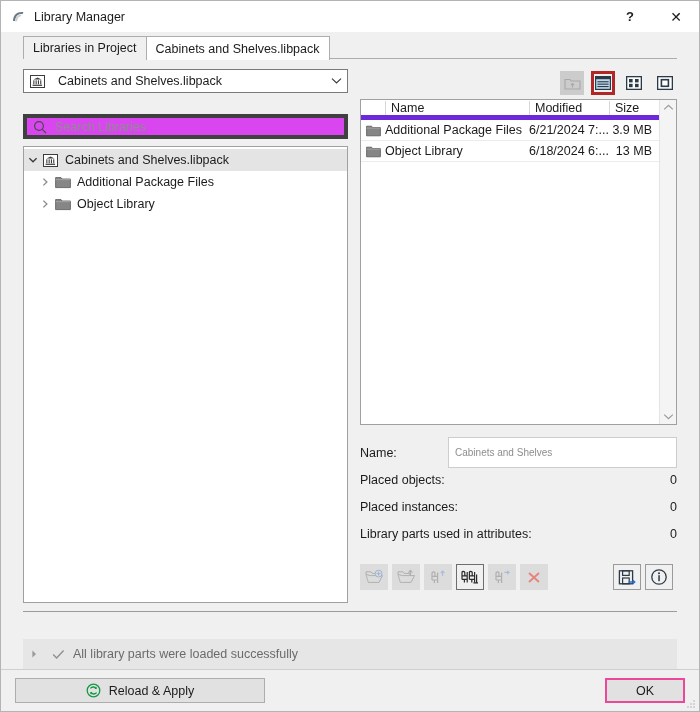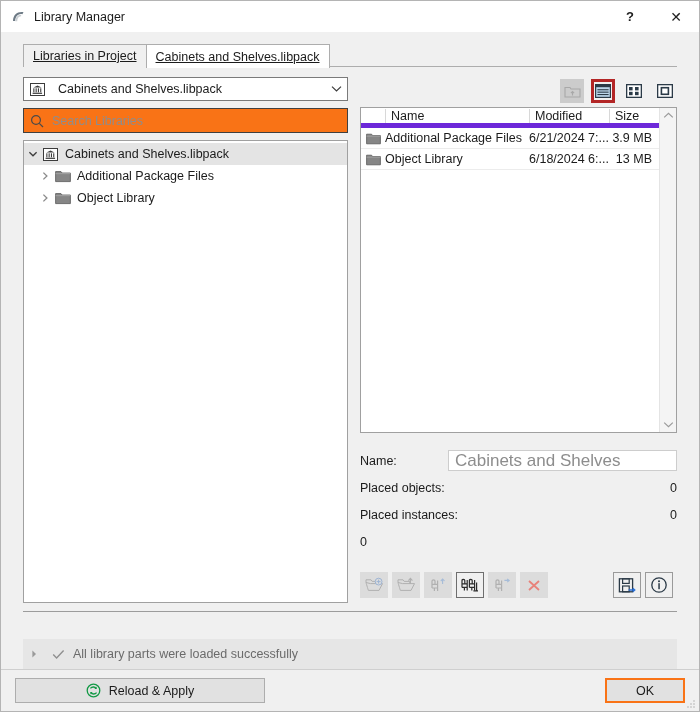--- a/index.html
+++ b/index.html
@@ -37,25 +37,24 @@
     display: flex; align-items: center; justify-content: center;
     font-size: 14px; color: #202020; cursor: default;
     background: transparent; border: 0;
     font-family: "Liberation Sans", sans-serif;
   }
   .tb-btn.help { font-size: 13px; font-weight: 700; }
 
   
   .tabstrip {
     flex: 0 0 23px; height: 23px;
-    margin-top: 12px;
+    margin-top: 4px;
     position: relative;
     display: flex; align-items: flex-end;
     padding-left: 22px;
-    text-decoration: underline;
   }
   .tabstrip::after {
     content: ""; position: absolute; left: 22px; right: 22px; bottom: 0;
     height: 1px; background: #adadad;
   }
   .tab {
     height: 23px; padding: 0 9px;
     display: flex; align-items: center;
     font-size: 12.5px; color: #1b1b1b;
     background: #f0f0f0;
@@ -88,22 +87,22 @@
     background: #fff; border: 1px solid #7a7a7a;
     display: flex; align-items: center;
     padding: 0 0 0 5px; cursor: default;
   }
   .combo-label { flex: 1 1 auto; font-size: 12.5px; margin-left: 6px; white-space: nowrap; overflow: hidden; }
   .combo-arrow { width: 22px; display: flex; align-items: center; justify-content: center; }
 
   
   .search {
     height: 25px; flex: 0 0 25px;
-    margin-top: 7px;
-    background: #f97316; border: 1px solid #404040;
+    margin-top: 21px;
+    background: #d946ef; border: 4px solid #404040;
     display: flex; align-items: center; padding: 0 6px;
   }
   .search input {
     border: 0; outline: 0; flex: 1 1 auto;
     font-family: "Liberation Sans", sans-serif; font-size: 12.5px;
     color: #1b1b1b; background: transparent; margin-left: 6px;
   }
   .search input::placeholder { color: #8d8d8d; }
 
   
@@ -170,24 +169,24 @@
     align-items: center; padding: 4px 0;
   }
   .sb-arrow { color: #8a8a8a; font-size: 9px; line-height: 1; cursor: default; }
 
   
   .infopanel { flex: 0 0 auto; padding-top: 14px; }
   .info-row { display: flex; align-items: center; height: 27px; font-size: 12.5px; }
   .info-label { flex: 1 1 auto; }
   .info-row.namerow .info-label { flex: 0 0 88px; }
   .name-field {
-    flex: 1 1 auto; height: 21px;
+    flex: 1 1 auto; height: 31px;
     background: #fff; border: 1px solid #cdcdcd;
     display: flex; align-items: center; padding: 0 6px;
-    color: #8d8d8d; font-size: 17px;
+    color: #8d8d8d; font-size: 10px;
   }
   .info-value { flex: 0 0 auto; text-align: right; }
 
   
   .actionbar { flex: 0 0 44px; display: flex; align-items: center; padding-top: 16px; }
   .abtn {
     width: 28px; height: 26px; margin-right: 4px;
     display: flex; align-items: center; justify-content: center;
     background: #dcdcdc; border: 1px solid #dcdcdc; cursor: default;
   }
@@ -215,21 +214,21 @@
     padding: 0 14px; gap: 0;
     position: relative;
   }
   .btn {
     height: 25px; border: 1px solid #adadad; background: #e1e1e1;
     font-family: "Liberation Sans", sans-serif; font-size: 12.5px; color: #1b1b1b;
     display: flex; align-items: center; justify-content: center; cursor: default;
   }
   .btn-reload { width: 250px; gap: 8px; }
   .btn-cancel { width: 80px; }
-  .btn-ok { width: 80px; border: 2px solid #f97316; margin-left: 10px; background: #e1e1e1; }
+  .btn-ok { width: 80px; border: 2px solid #ec4899; margin-left: 10px; background: #e1e1e1; }
   .footer-spacer { flex: 1 1 auto; }
   .resize-grip { position: absolute; right: 3px; bottom: 2px; width: 10px; height: 10px; }
 
   svg { display: block; }
 </style>
 </head>
 <body>
 
 <div class="window">
 
@@ -437,20 +436,21 @@
         </div>
         <div class="info-row">
           <span class="info-label">Placed objects:</span>
           <span class="info-value">0</span>
         </div>
         <div class="info-row">
           <span class="info-label">Placed instances:</span>
           <span class="info-value">0</span>
         </div>
         <div class="info-row">
+          <span class="info-label">Library parts used in attributes:</span>
           <span class="info-value">0</span>
         </div>
       </div>
 
       <div class="actionbar">
         <div class="abtn">
           <svg width="19" height="16" viewBox="0 0 19 16">
             <path d="M1 5.5 C1 5.5 3 12.5 3.4 13.4 L14 13.4 L17.5 6.6 L5.6 6.6 Z" fill="none" stroke="#b0b0b0" stroke-width="1"></path>
             <path d="M1 5.5 L1 2.8 L6 2.8 L7.2 4.4 L12.8 4.4 L12.8 6.4" fill="none" stroke="#b0b0b0" stroke-width="1"></path>
             <circle cx="13.6" cy="4.6" r="3.4" fill="#dcdcdc" stroke="#9db4d4" stroke-width="1"></circle>

